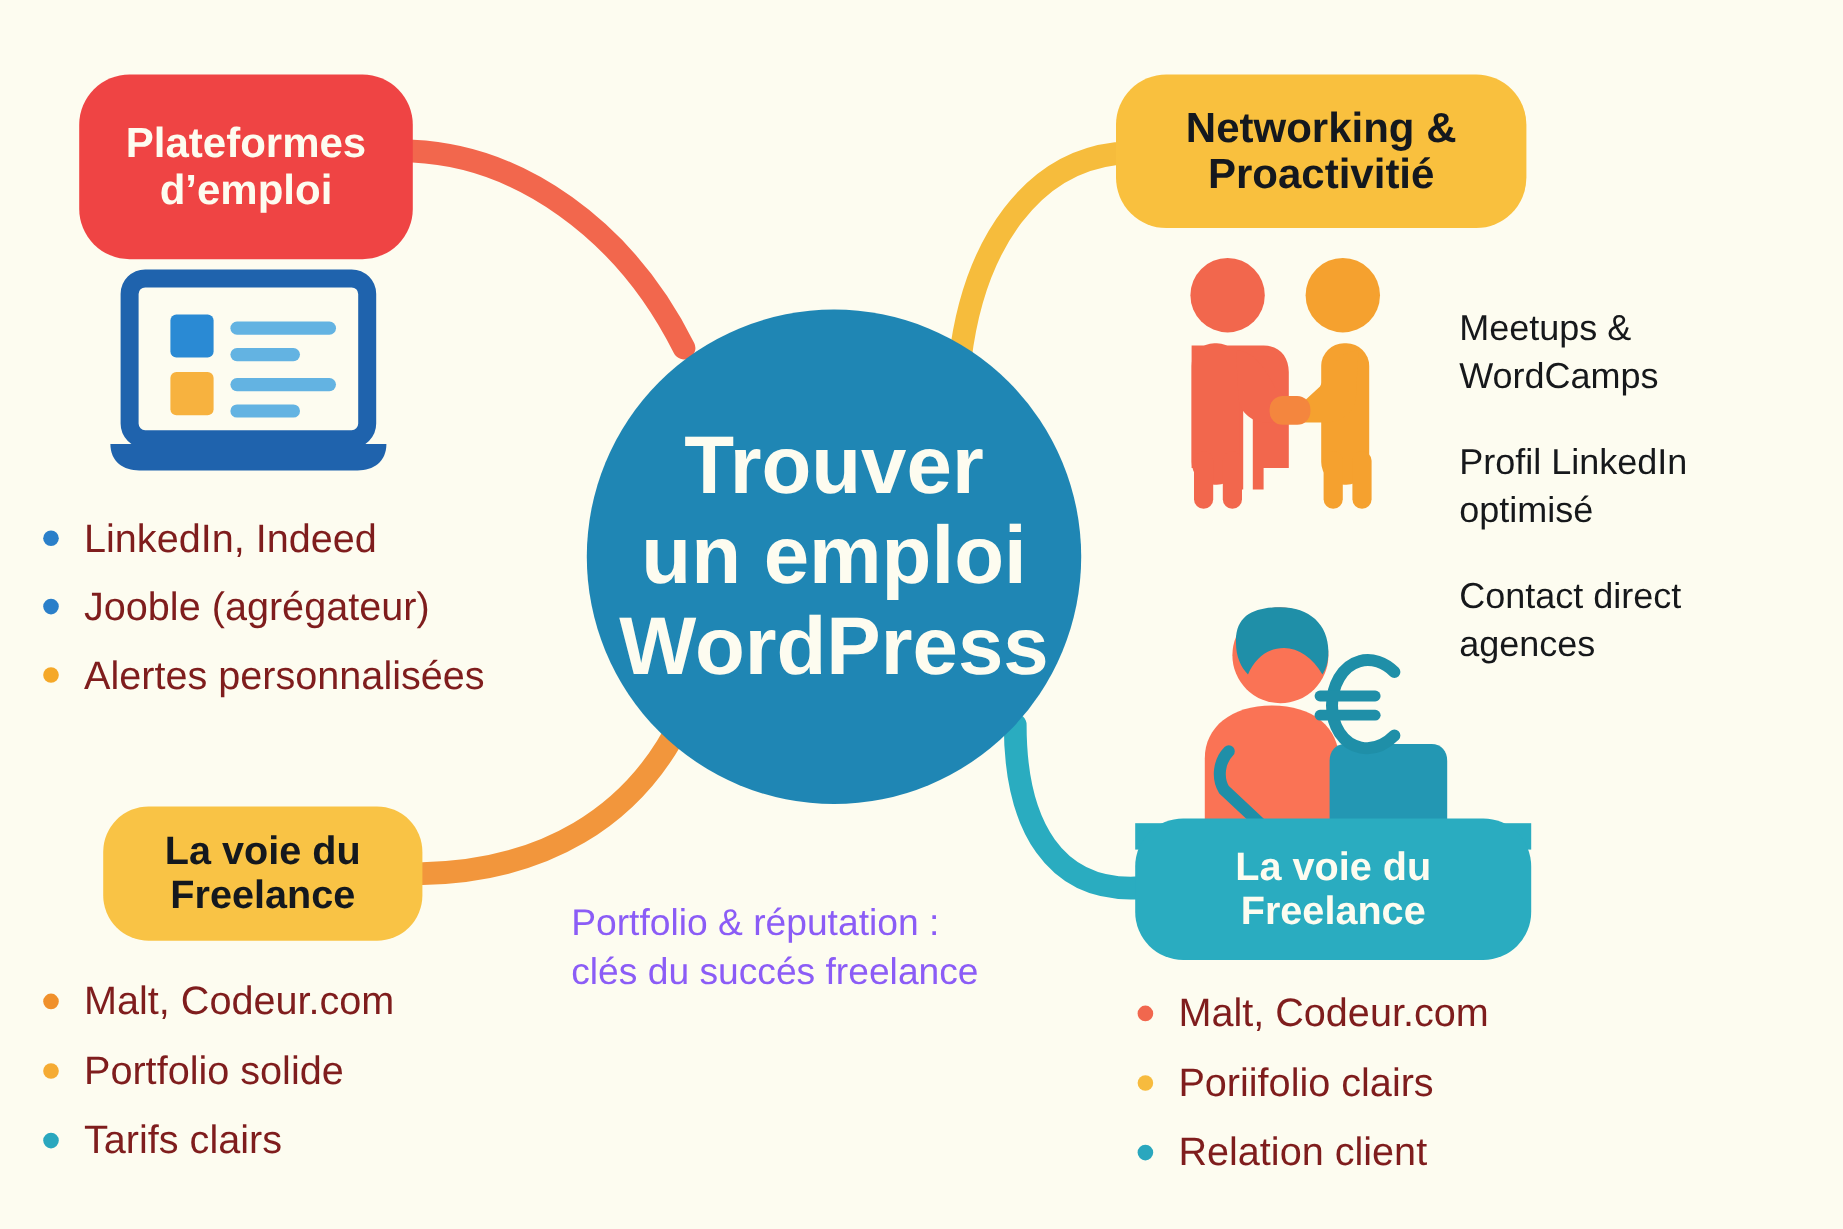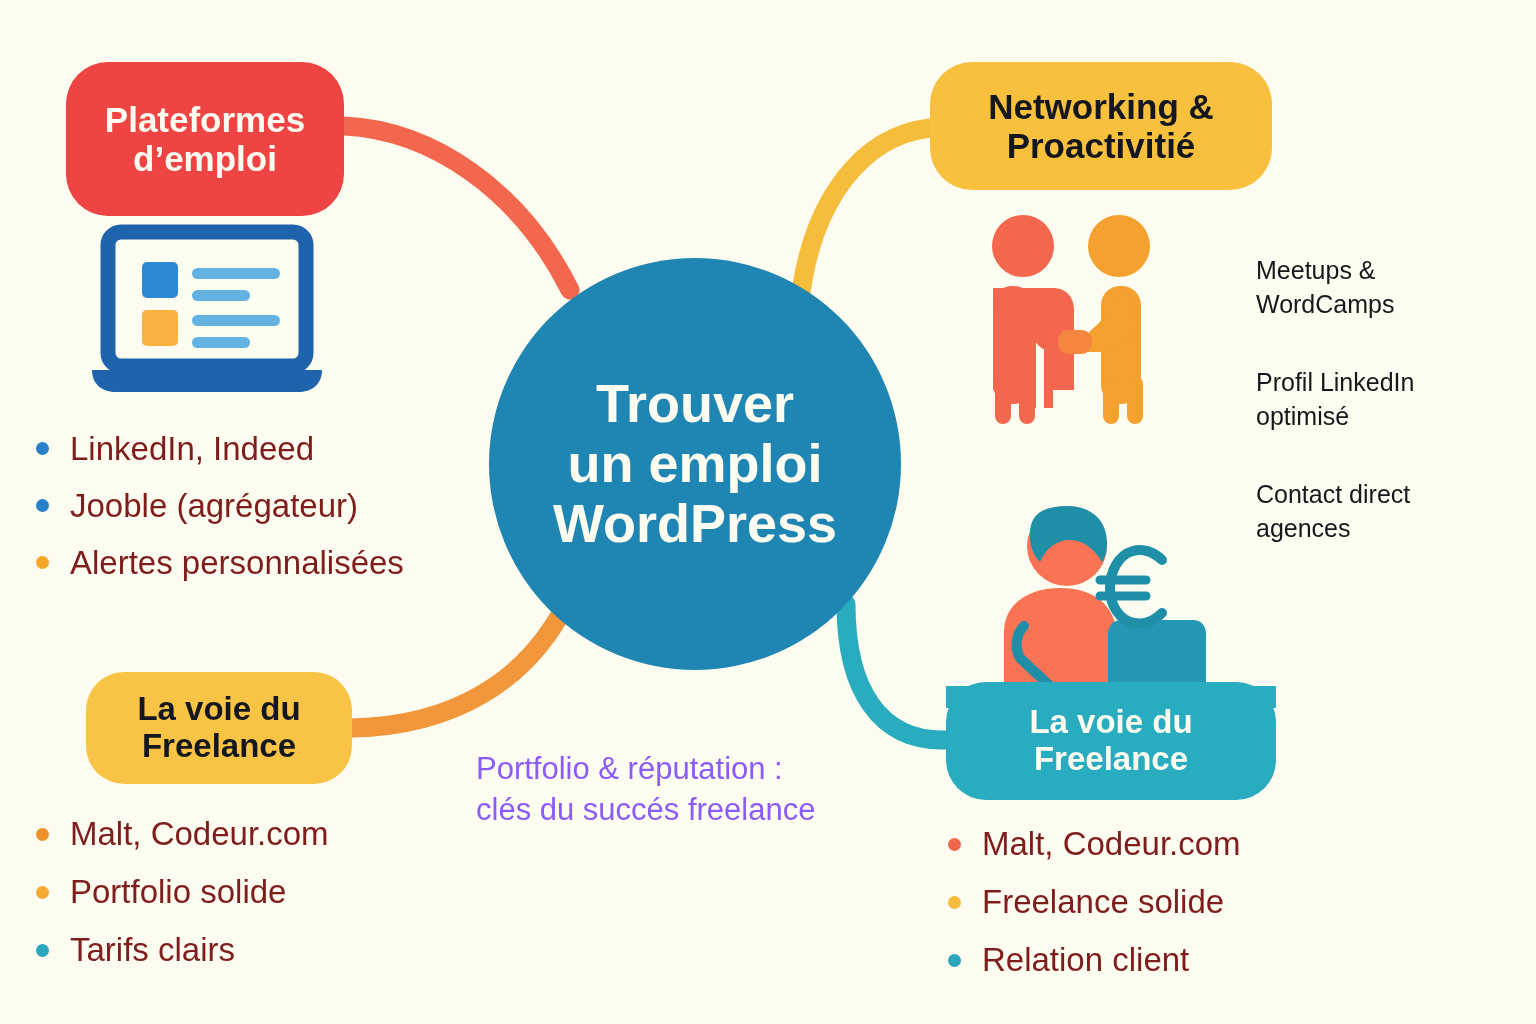--- a/index.html
+++ b/index.html
@@ -70,21 +70,21 @@
     width: 412px; height: 412px;
     border-radius: 50%;
     background: #1f86b4;
     z-index: 2;
     display: flex;
     flex-direction: column;
     align-items: center;
     justify-content: center;
     color: #fdfcf0;
     font-weight: bold;
-    font-size: 54px;
+    font-size: 68px;
     line-height: 1.11;
     text-align: center;
   }
   #center-circle .line { display: block; white-space: nowrap; }
 
   
   .bullet-list {
     position: absolute;
     z-index: 5;
     list-style: none;
@@ -108,24 +108,23 @@
   #list-platforms li { height: 57px; }
   #list-freelance-left { left: 36px; top: 805px; }
   #list-freelance-left li { height: 58px; }
   #list-freelance-right { left: 948px; top: 815px; }
   #list-freelance-right li { height: 58px; }
 
   
   .text-block {
     position: absolute;
     z-index: 5;
-    font-size: 25px;
+    font-size: 30px;
     color: #16181b;
     line-height: 1.34;
-    margin-left: 40px;
   }
   .text-block .line { display: block; white-space: nowrap; }
   #txt-meetups  { left: 1216px; top: 254px; }
   #txt-linkedin { left: 1216px; top: 366px; }
   #txt-agences  { left: 1216px; top: 478px; }
 
   
   #caption {
     position: absolute;
     z-index: 5;
@@ -272,21 +271,21 @@
     </li>
   </ul>
 
   <ul class="bullet-list" id="list-freelance-right">
     <li>
       <span class="dot" style="background:#f1674e"></span>
       <span>Malt, Codeur.com</span>
     </li>
     <li>
       <span class="dot" style="background:#f7bb3e"></span>
-      <span>Freelance solide</span>
+      <span>Poriifolio clairs</span>
     </li>
     <li>
       <span class="dot" style="background:#2aa7be"></span>
       <span>Relation client</span>
     </li>
   </ul>
 
   <div class="text-block" id="txt-meetups">
     <span class="line">Meetups &amp;</span>
     <span class="line">WordCamps</span>

